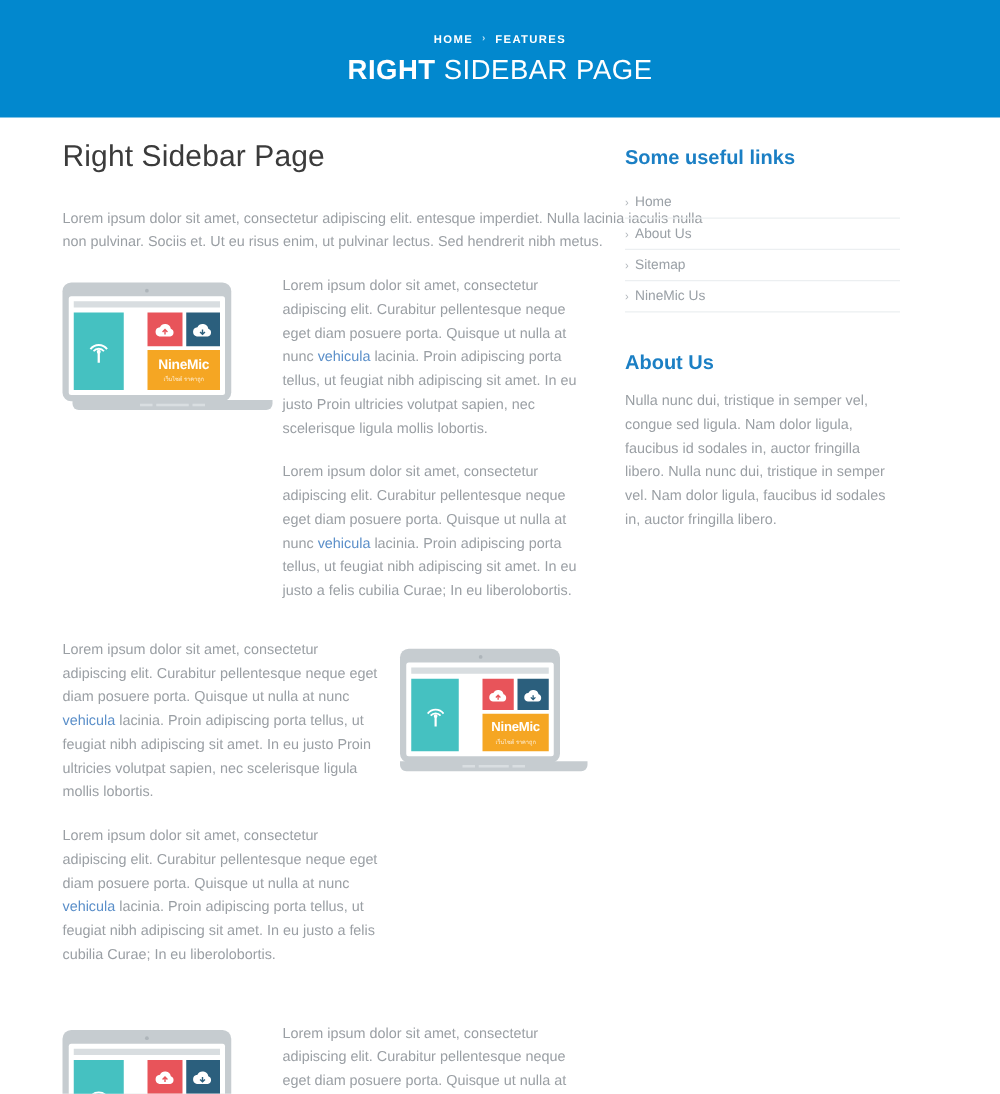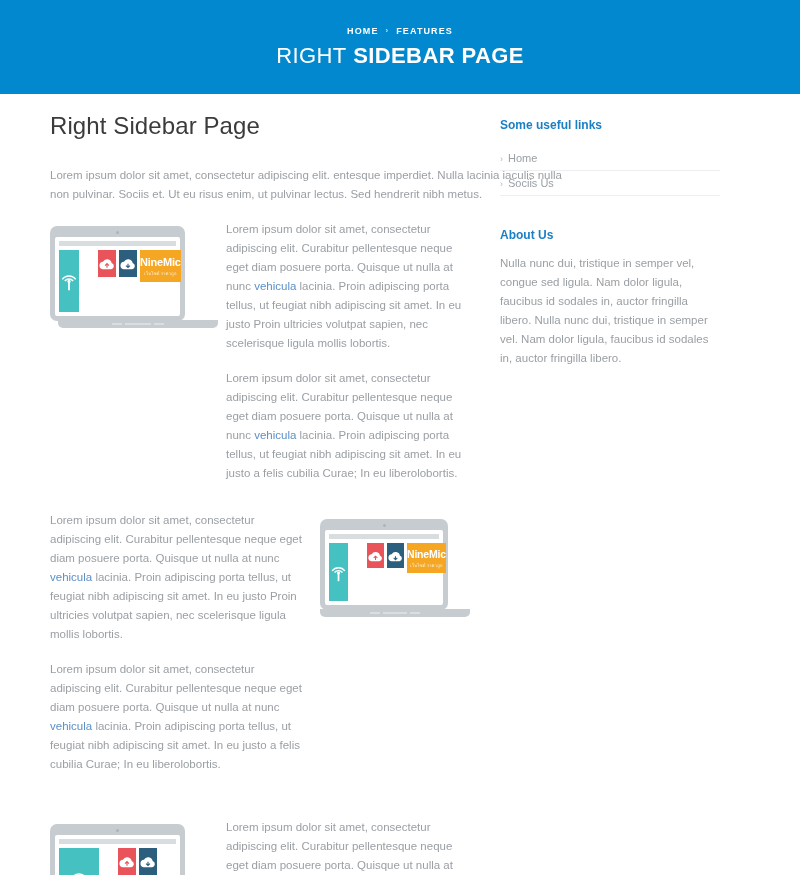--- a/index.html
+++ b/index.html
@@ -29,22 +29,22 @@
     margin-bottom:7px;
   }
   .breadcrumb .crumb { color:#ffffff; text-decoration:none; }
   .breadcrumb .sep { color:#bfe2f5; font-size:8px; }
   .header-title {
     color:#ffffff;
     font-size:22px;
     letter-spacing:0.4px;
     white-space:nowrap;
   }
-  .header-title .t-light { font-weight:400; }
-  .header-title .t-bold { font-weight:bold; }
+  .header-title .t-light { font-weight:700; }
+  .header-title .t-bold { font-weight:normal; }
 
   
   .page-wrap {
     width:800px;
     padding:0 34px;
     display:flex;
     gap:32px;
     padding-top:18px;
   }
   .main-col { width:434px; flex:0 0 434px; padding-left:16px; }
@@ -90,21 +90,21 @@
     background:#ffffff;
     padding:4px;
     border-radius:2px;
   }
   .laptop .urlbar { height:5px; background:#d8dde0; margin-bottom:4px; }
   .tiles { display:flex; gap:3px; }
   .tile-left {
     background:#45c1c1;
     display:flex; align-items:center; justify-content:center;
   }
-  .tiles-right { display:flex; flex-direction:row; gap:3px; flex:1;margin-left:16px; }
+  .tiles-right { display:flex; flex-direction:column; gap:3px; flex:1;margin-left:16px; }
   .tiles-top { display:flex; gap:3px; }
   .tile-red  { background:#e8545a; flex:1; display:flex; align-items:center; justify-content:center; }
   .tile-navy { background:#2b5f7d; flex:1; display:flex; align-items:center; justify-content:center; }
   .tile-orange {
     background:#f5a623; flex:1;
     display:flex; flex-direction:column;
     align-items:center; justify-content:center;
   }
   .brand-text { color:#ffffff; font-weight:bold; letter-spacing:-0.2px; }
   .brand-sub  { color:#ffffff; opacity:.85; }
@@ -115,21 +115,21 @@
     display:flex; align-items:center; justify-content:center;
     gap:3px;
   }
   .laptop .base span { background:#d9dee1; height:2px; display:block; }
   .wifi-icon { display:block; }
   .cloud-icon { display:block; }
 
   
   .side-head {
     color:#1b7fc4;
-    font-size:12px;
+    font-size:16px;
     font-weight:bold;
     margin:0 0 14px 0;
   }
   .side-head.about { margin-top:32px; margin-bottom:12px; }
   .link-list { list-style:none; margin:0; padding:0; }
   .link-list li { border-bottom:1px solid #eceff1; }
   .link-list li:last-child { border-bottom:1px solid #eceff1; }
   .link-list a {
     display:block;
     padding:6px 0 6px 0;
@@ -314,21 +314,27 @@
 
   </div>
 
   <div class="side-col">
     <h2 class="side-head">Some useful links</h2>
     <ul class="link-list">
       <li>
         <a href="#"><span class="chev">›</span><span>Home</span></a>
       </li>
       <li>
-        <a href="#"><span class="chev">›</span><span>Sociis Us</span></a>
+        <a href="#"><span class="chev">›</span><span>About Us</span></a>
+      </li>
+      <li>
+        <a href="#"><span class="chev">›</span><span>Sitemap</span></a>
+      </li>
+      <li>
+        <a href="#"><span class="chev">›</span><span>NineMic Us</span></a>
       </li>
     </ul>
 
     <h2 class="side-head about">About Us</h2>
     <p class="about-text">Nulla nunc dui, tristique in semper vel, congue sed ligula. Nam dolor ligula, faucibus id sodales in, auctor fringilla libero. Nulla nunc dui, tristique in semper vel. Nam dolor ligula, faucibus id sodales in, auctor fringilla libero.</p>
   </div>
 
 </div>
 
 </body></html>

